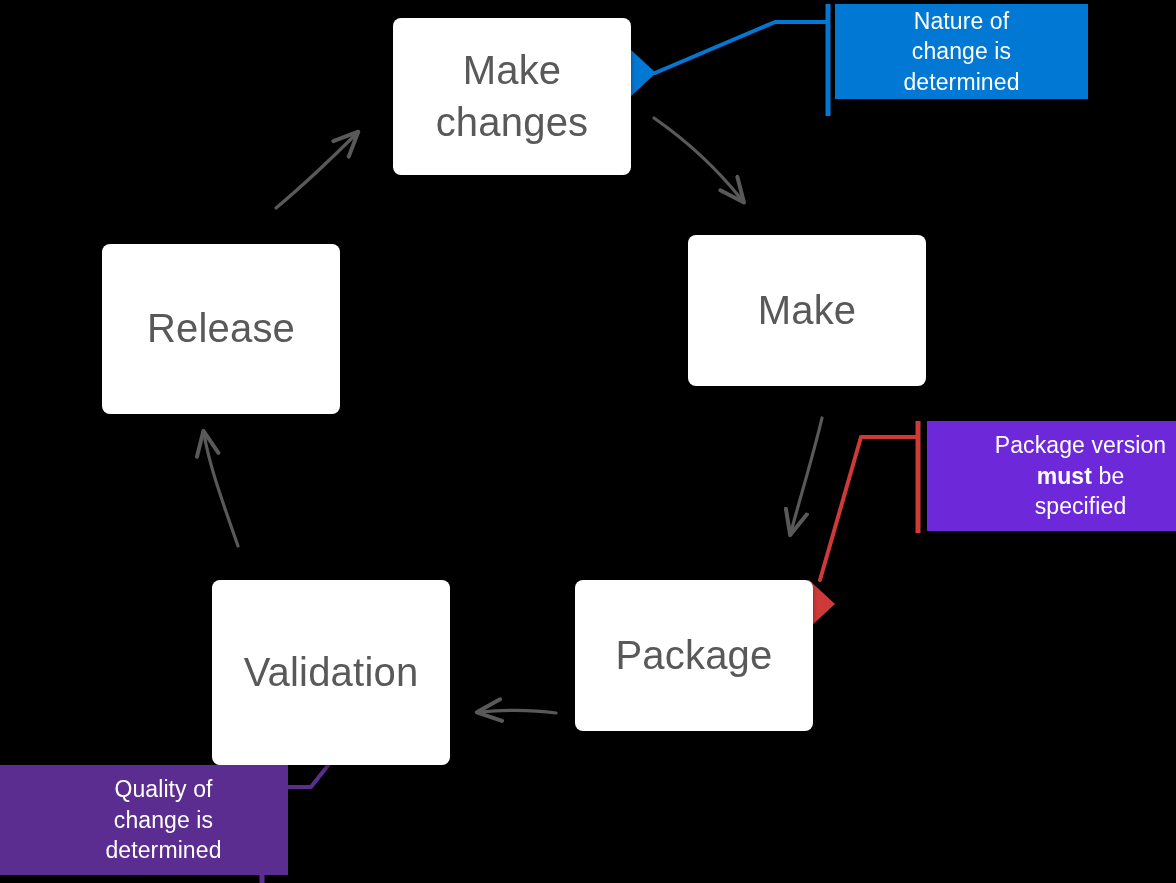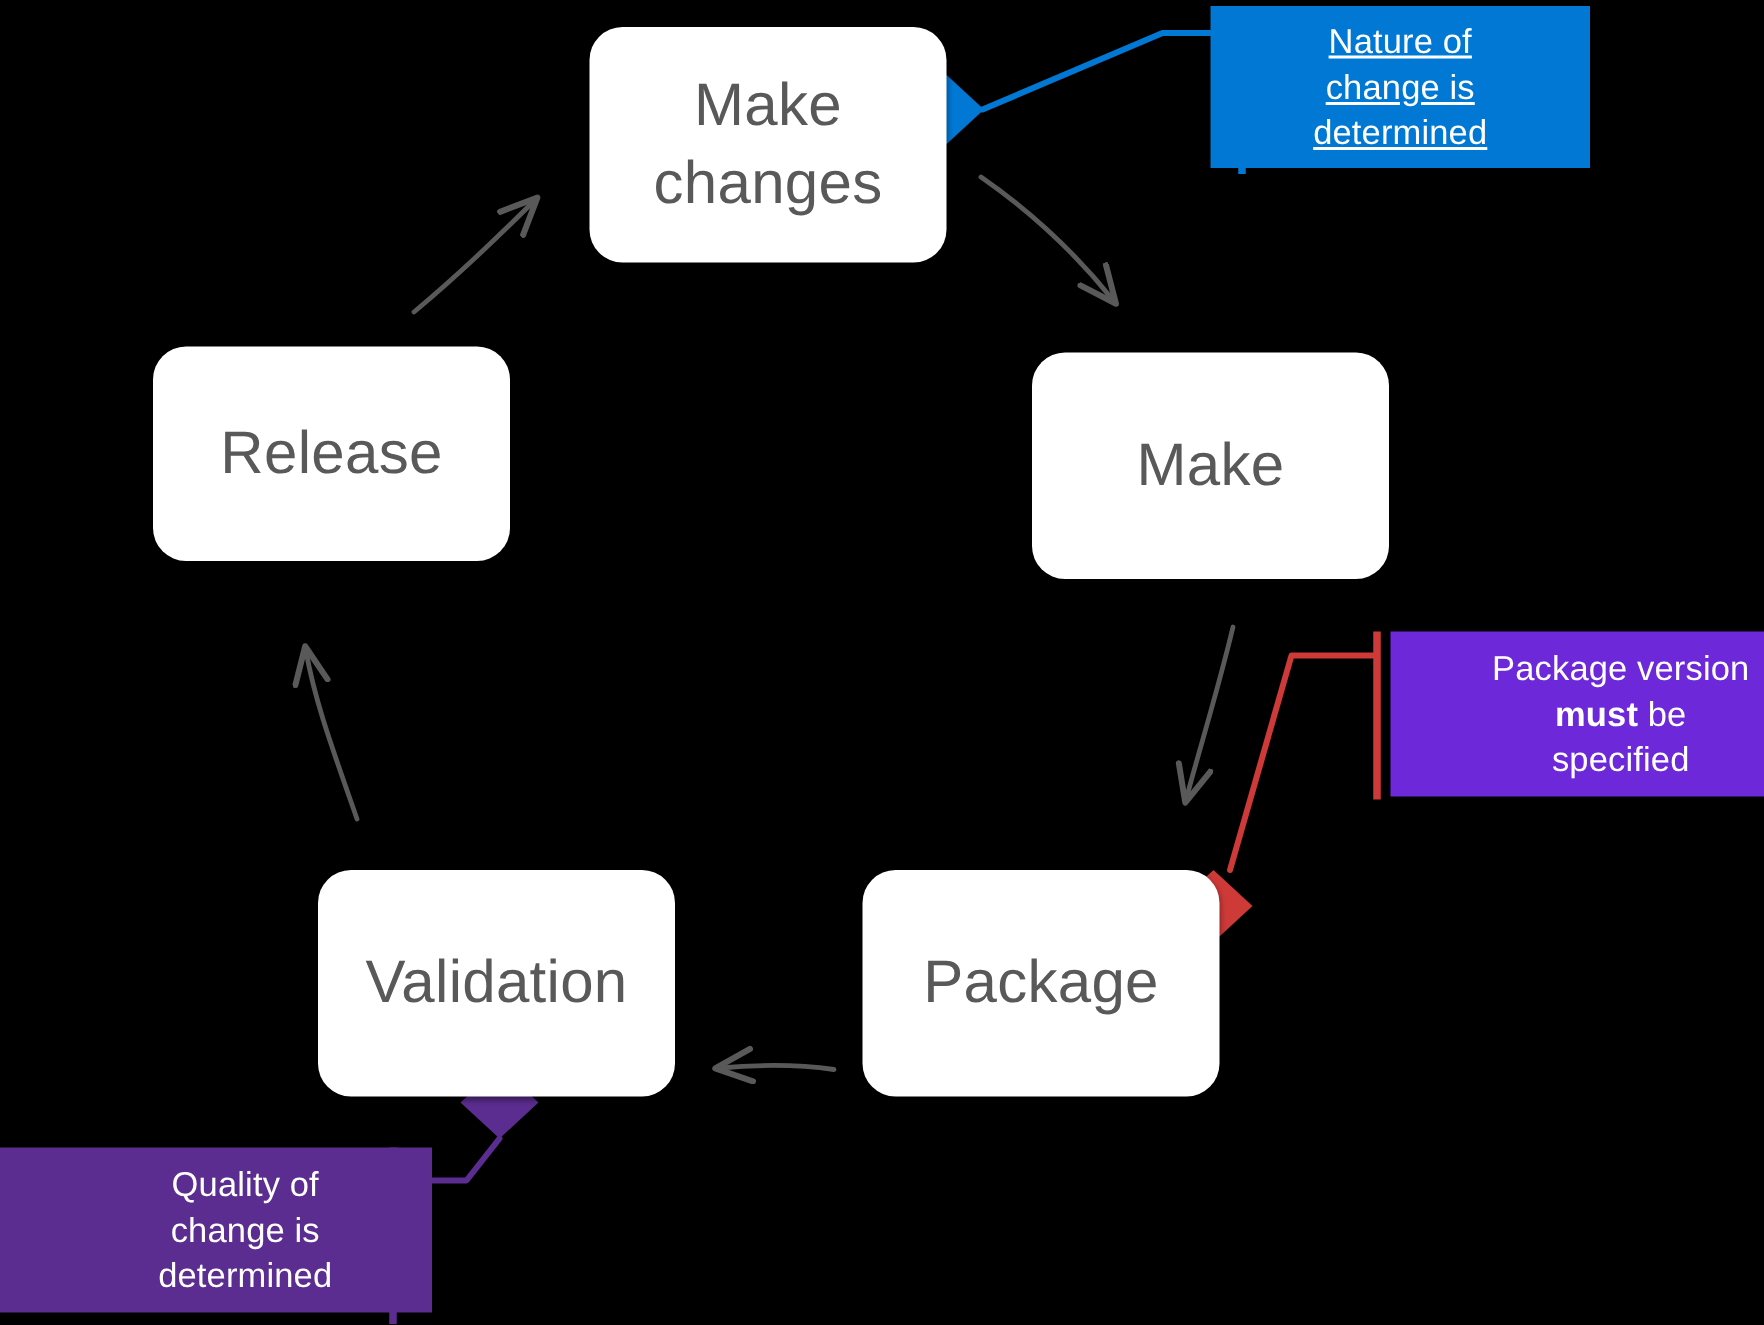--- a/index.html
+++ b/index.html
@@ -22,21 +22,21 @@
     position: absolute;
     left: 0;
     top: 0;
     width: 1176px;
     height: 883px;
     pointer-events: none;
   }
   .node {
     position: absolute;
     background: #FFFFFF;
-    border-radius: 22px;
+    border-radius: 8px;
     box-shadow: 0 2px 4px rgba(0,0,0,0.45);
     display: flex;
     align-items: center;
     justify-content: center;
     text-align: center;
     color: #595959;
     font-size: 40px;
     line-height: 1.28;
     font-weight: 400;
     letter-spacing: 0.2px;
@@ -107,37 +107,37 @@
       <polyline points="262,787 311,787 333,759" fill="none" stroke="#5C2D91" stroke-width="4" stroke-linecap="round" stroke-linejoin="round"></polyline>
       <polygon points="333,711 359,735 333,759 307,735" fill="#5C2D91"></polygon>
     </g>
   </svg>
 
   <div class="node" style="left:393px; top:18px; width:238px; height:157px;">
     <span class="node-label">Make
 changes</span>
   </div>
 
-  <div class="node" style="left:102px; top:231px; width:238px; height:143px;">
+  <div class="node" style="left:102px; top:244px; width:238px; height:170px;">
     <span class="node-label">Release</span>
   </div>
 
   <div class="node" style="left:688px; top:235px; width:238px; height:151px;">
     <span class="node-label">Make</span>
   </div>
 
-  <div class="node" style="left:212px; top:580px; width:238px; height:151px;">
+  <div class="node" style="left:212px; top:580px; width:238px; height:185px;">
     <span class="node-label">Validation</span>
   </div>
 
   <div class="node" style="left:575px; top:580px; width:238px; height:151px;text-align:center;">
     <span class="node-label">Package</span>
   </div>
 
-  <div class="callout callout-blue" style="left:807px; top:4px; width:253px; height:108px;text-decoration:underline;">
+  <div class="callout callout-blue" style="left:835px; top:4px; width:253px; height:95px;">
     <span class="callout-text">Nature of
 change is
 determined</span>
   </div>
 
   <div class="callout callout-red" style="left:927px; top:421px; width:249px; height:110px;">
     <span class="callout-text">Package version<br><b>must</b> be<br>specified</span>
   </div>
 
   <div class="callout callout-purple" style="left:0px; top:765px; width:249px; height:110px;padding-left:39px;">

